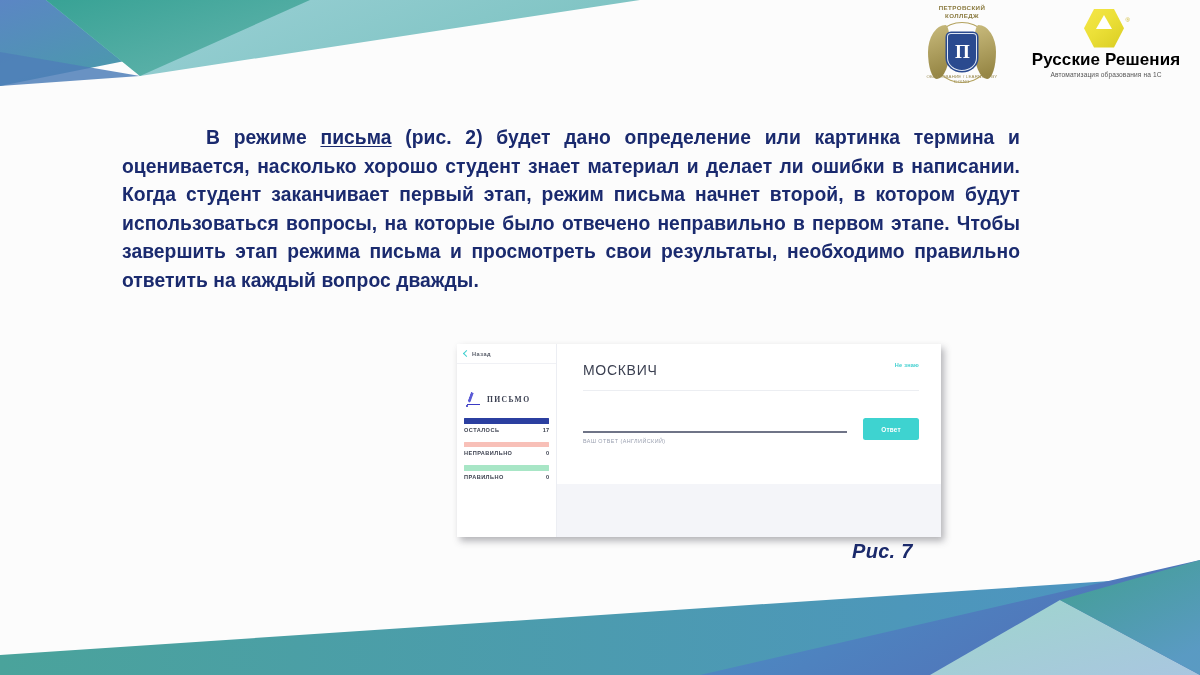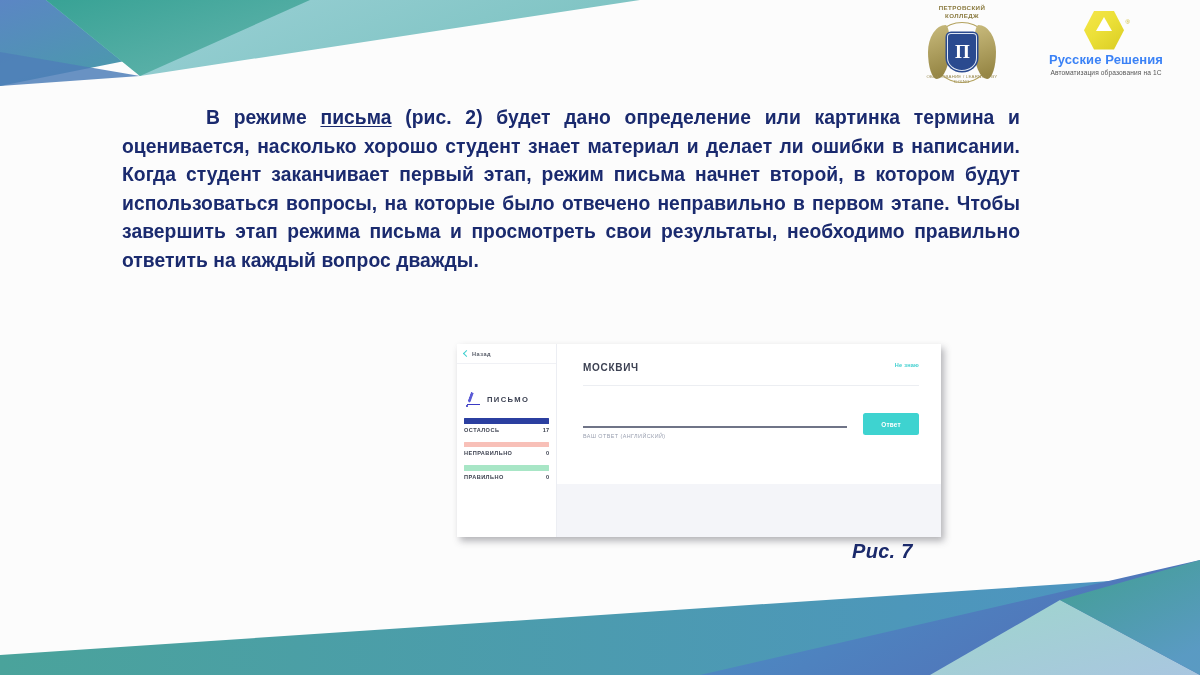--- a/index.html
+++ b/index.html
@@ -147,40 +147,40 @@
     border-right: 8px solid transparent;
     border-bottom: 14px solid #ffffff;
   }
   .rr-reg {
     position: absolute;
     right: -2px; top: 9px;
     font-size: 6px;
     color: #c9b320;
   }
   .rr-name {
-    font-size: 13px;
-    font-weight: bold;
-    color: #3b82f6;
+    font-size: 17px;
+    font-weight: bold;
+    color: #000000;
     letter-spacing: .1px;
     line-height: 1;
     white-space: nowrap;
   }
   .rr-tag {
     font-size: 6.6px;
     color: #555555;
     letter-spacing: .12px;
     margin-top: 3px;
     white-space: nowrap;
   }
 
   
   .body-text {
     position: absolute;
     left: 122px;
-    top: 104px;
+    top: 124px;
     width: 898px;
     color: #1a2a6e;
     font-size: 19.3px;
     font-weight: bold;
     line-height: 28.6px;
     text-align: justify;
     text-justify: inter-word;
     letter-spacing: .05px;
     z-index: 20;
   }
@@ -232,20 +232,21 @@
     color: #555a66;
     letter-spacing: .5px;
   }
 
   .side-mode {
     display: flex;
     align-items: center;
     gap: 6px;
     padding: 16px 0 0 9px;
     height: 54px;
+    font-family: Liberation Serif, serif;
   }
   .pen-icon {
     width: 15px; height: 14px;
     position: relative;
     flex: 0 0 auto;
   }
   .pen-icon .nib {
     position: absolute;
     left: 3px; top: 0;
     width: 3.4px; height: 11px;
@@ -311,22 +312,22 @@
     padding: 18px 22px 0 26px;
     display: flex;
     flex-direction: column;
   }
   .card-top {
     display: flex;
     justify-content: space-between;
     align-items: flex-start;
   }
   .term {
-    font-size: 10px;
-    font-weight: bold;
+    font-size: 14px;
+    font-weight: normal;
     color: #3c4152;
     letter-spacing: .7px;
   }
   .dont-know {
     font-size: 5.6px;
     font-weight: bold;
     color: #3ecfcf;
     letter-spacing: .2px;
     cursor: pointer;
   }

